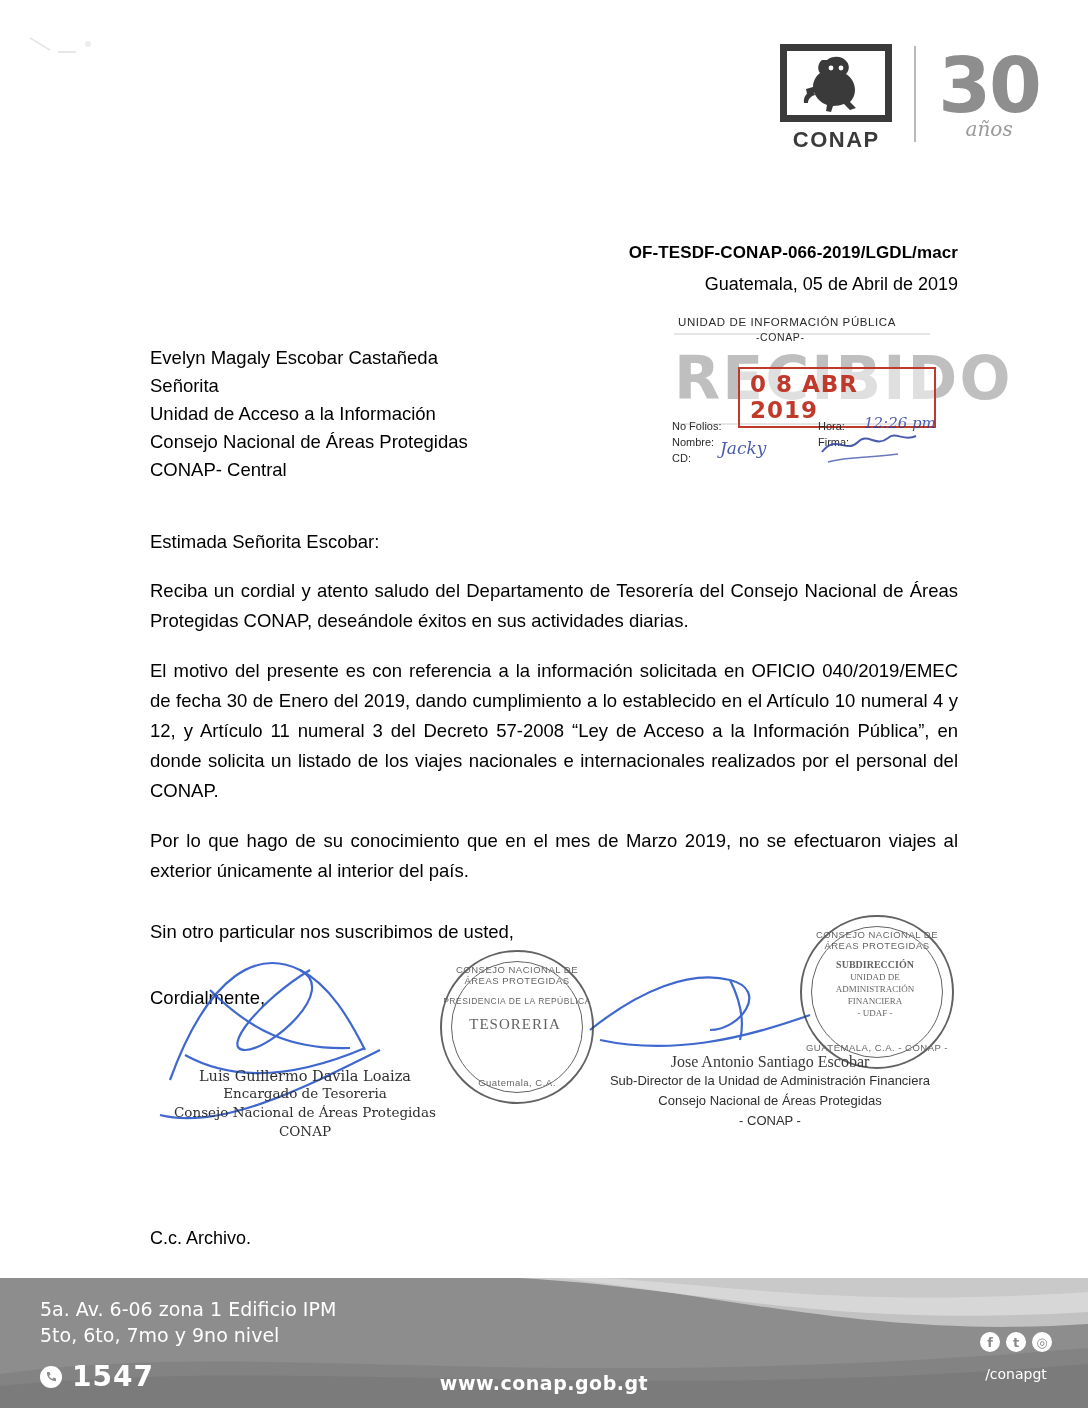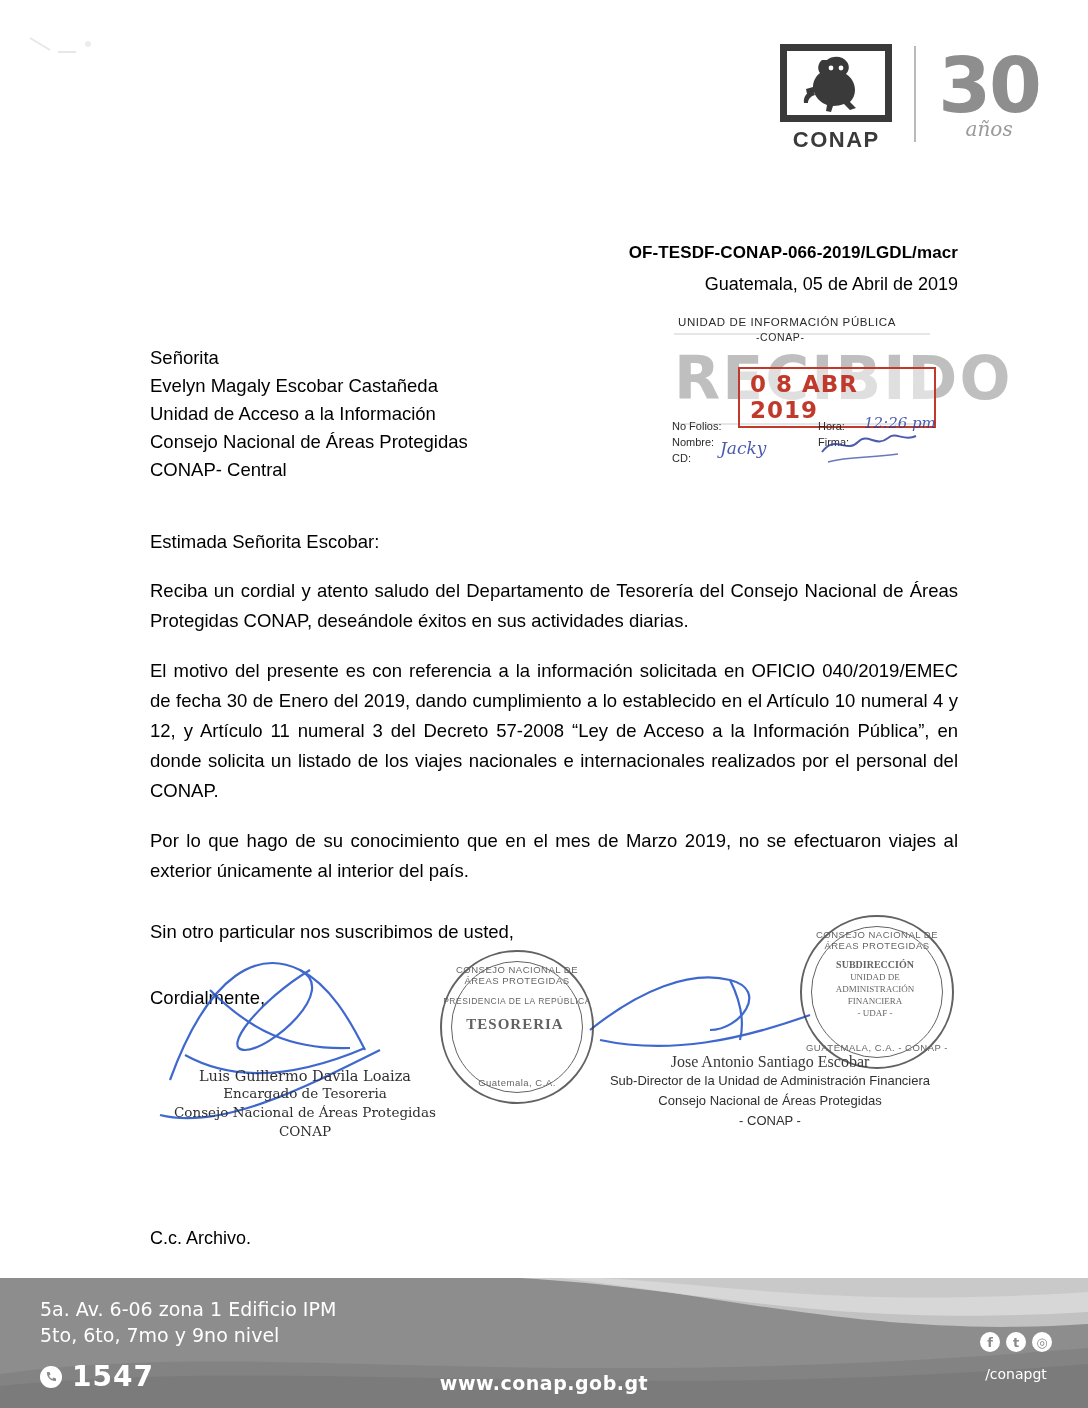--- a/index.html
+++ b/index.html
@@ -425,22 +425,22 @@
       <path d="M4 30 c14 -18 24 2 36 -10 c10 -10 18 6 30 -4 c8 -7 16 4 28 -2" stroke="#2b3fa0" stroke-width="2" fill="none" opacity="0.85"></path>
       <path d="M10 40 c20 -6 44 -4 70 -8" stroke="#2b3fa0" stroke-width="1.5" fill="none" opacity="0.7"></path>
     </svg>
     <svg class="scribble" style="left:0px; top:22px;" width="268" height="95">
       <path d="M6 2 L262 2 M6 92 L262 92" stroke="#6f6f6f" stroke-width="1" opacity="0.35" fill="none"></path>
     </svg>
   </div>
 
   <div class="body">
     <div class="addressee">
+      <div>Evelyn Magaly Escobar Castañeda</div>
       <div>Señorita</div>
-      <div>Evelyn Magaly Escobar Castañeda</div>
       <div>Unidad de Acceso a la Información</div>
       <div>Consejo Nacional de Áreas Protegidas</div>
       <div>CONAP- Central</div>
     </div>
 
     <div class="salutation">Estimada Señorita Escobar:</div>
 
     <div class="para">Reciba un cordial y atento saludo del Departamento de Tesorería del Consejo Nacional de Áreas Protegidas CONAP, deseándole éxitos en sus actividades diarias.</div>
     <div class="para">El motivo del presente es con referencia a la información solicitada en OFICIO 040/2019/EMEC de fecha 30 de Enero del 2019, dando cumplimiento a lo establecido en el Artículo 10 numeral 4 y 12,  y Artículo 11 numeral 3 del Decreto 57-2008 “Ley de Acceso a la Información Pública”, en donde solicita un listado de los viajes nacionales e internacionales realizados por el personal del CONAP.</div>
     <div class="para">Por lo que hago de su conocimiento que en el mes de Marzo 2019, no se efectuaron viajes al exterior únicamente al interior del país.</div>
@@ -466,21 +466,21 @@
         <path d="M10 70 C60 30 110 10 150 20 C190 30 160 70 130 70"></path>
         <path d="M150 20 C160 40 165 60 160 80"></path>
         <path d="M20 80 C90 95 160 80 230 55"></path>
       </g>
     </svg>
 
     <div class="seal" style="left:330px; top:10px; width:150px; height:150px;">
       <div class="seal-inner"></div>
       <div class="seal-arc" style="top:12px;">CONSEJO NACIONAL DE ÁREAS PROTEGIDAS</div>
       <div class="seal-arc" style="top:44px; font-size:8.5px;">PRESIDENCIA DE LA REPÚBLICA</div>
-      <div class="seal-center" style="top:64px; font-size:15px; letter-spacing:1px;font-weight:bold;">TESORERIA</div>
+      <div class="seal-center" style="top:64px; font-size:15px; letter-spacing:1px;">TESORERIA</div>
       <div class="seal-arc" style="bottom:14px;">Guatemala, C.A.</div>
     </div>
 
     <div class="seal" style="left:690px; top:-25px; width:150px; height:150px;">
       <div class="seal-inner"></div>
       <div class="seal-arc" style="top:12px;">CONSEJO NACIONAL DE ÁREAS PROTEGIDAS</div>
       <div class="seal-center" style="top:42px; font-size:10px; font-weight:bold;">SUBDIRECCIÓN</div>
       <div class="seal-center" style="top:55px; font-size:9px;">UNIDAD DE</div>
       <div class="seal-center" style="top:67px; font-size:9px;">ADMINISTRACIÓN</div>
       <div class="seal-center" style="top:79px; font-size:9px;">FINANCIERA</div>

